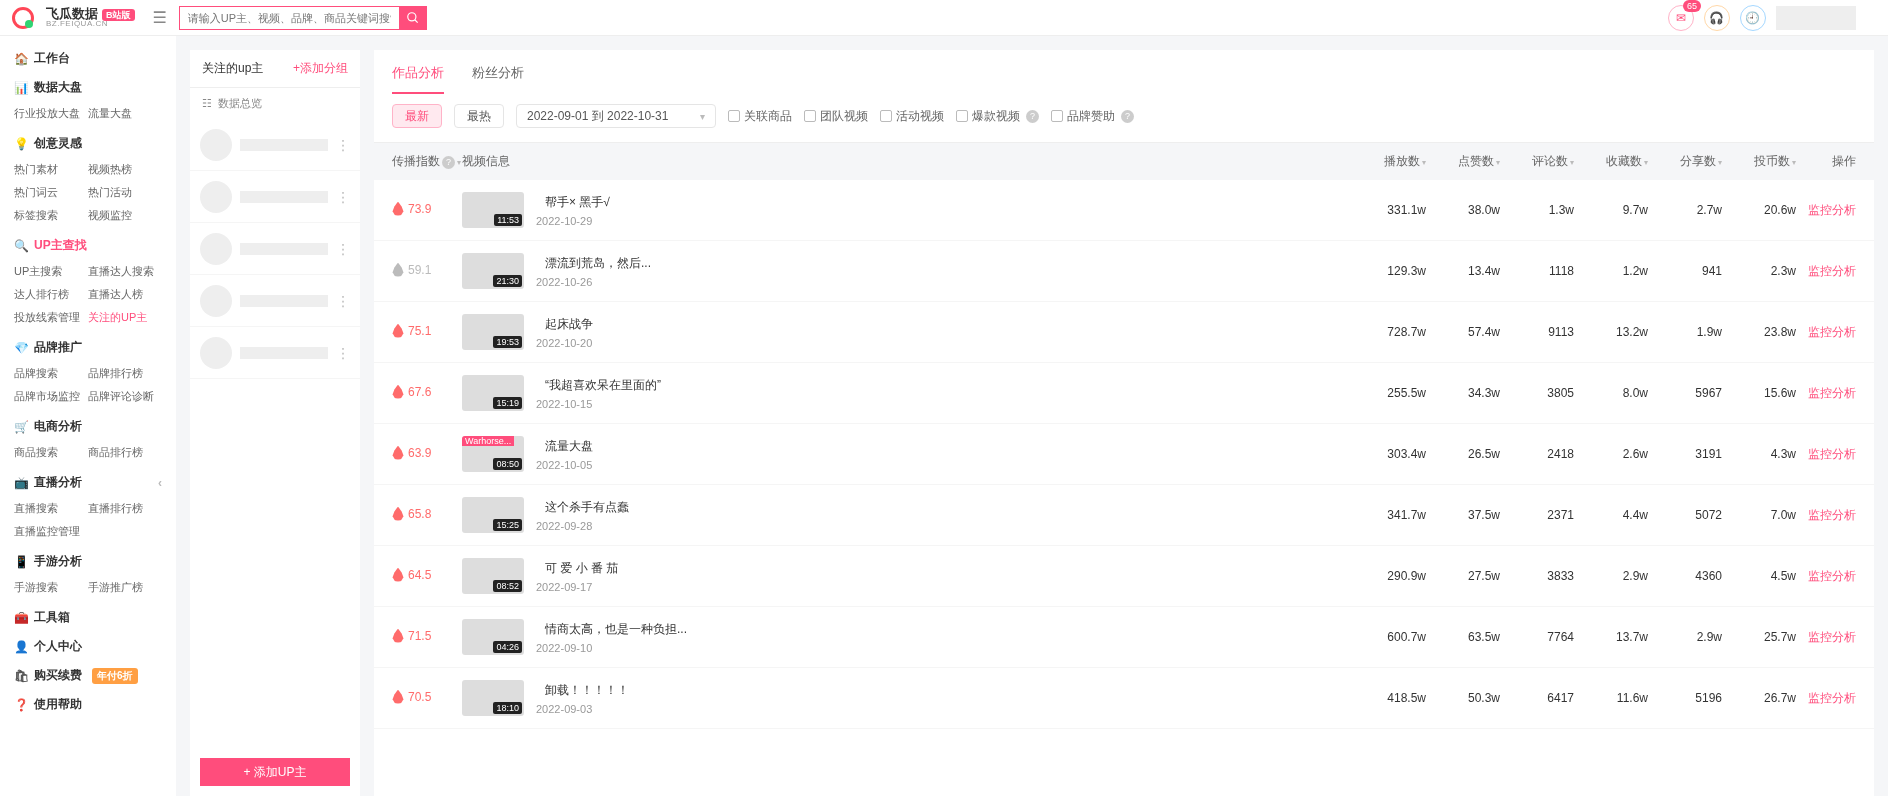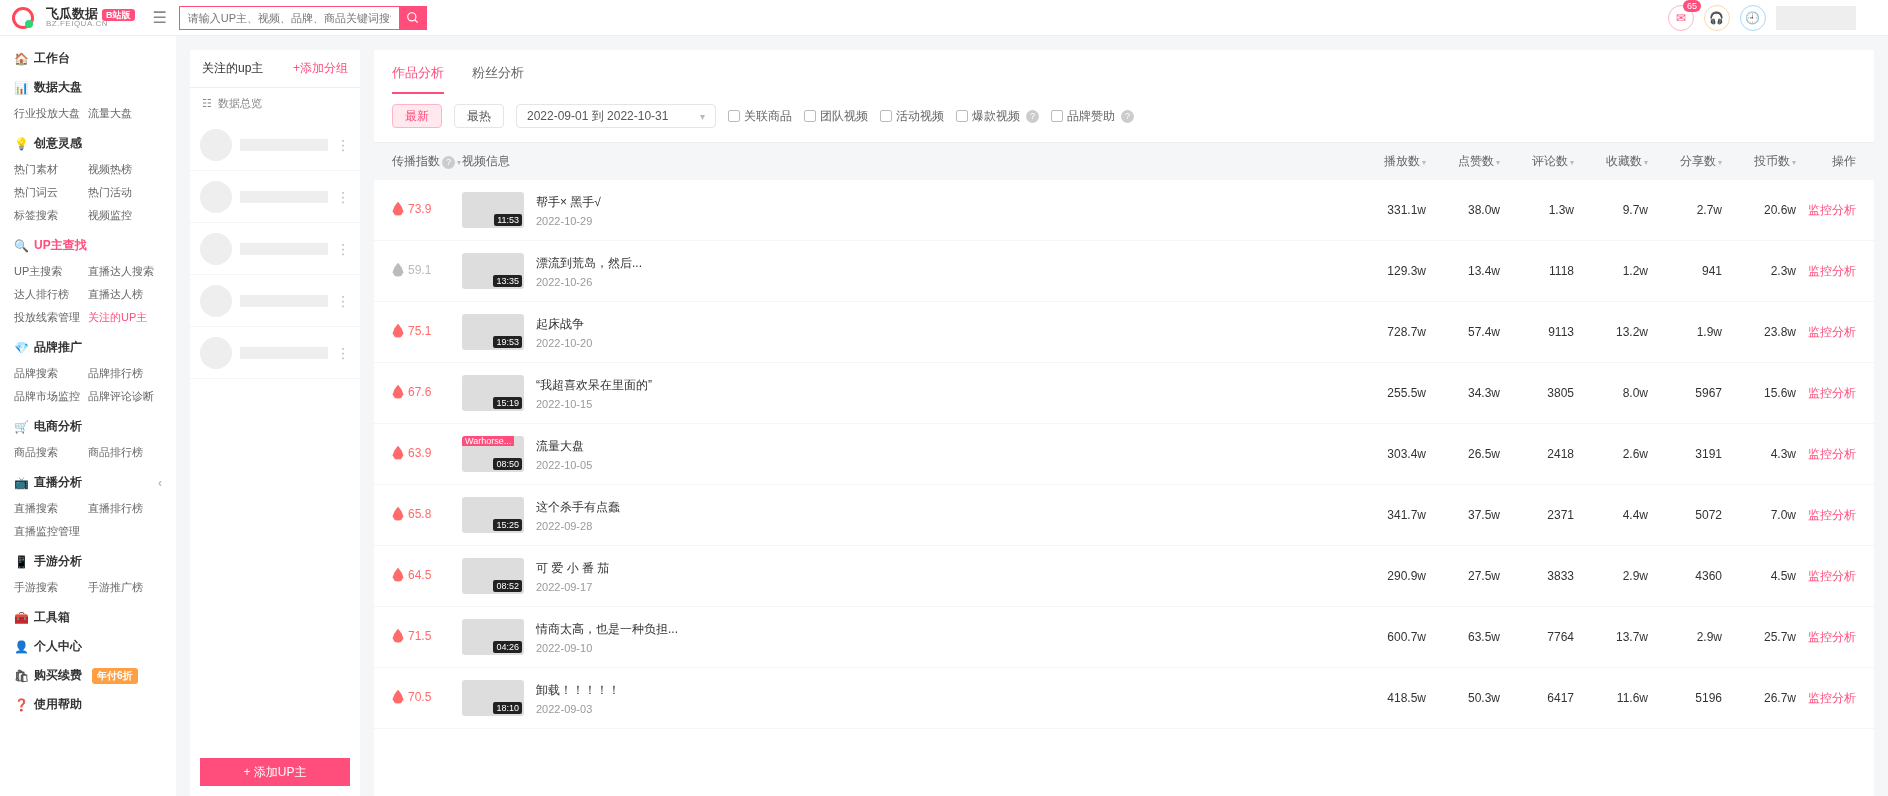--- a/index.html
+++ b/index.html
@@ -70,21 +70,21 @@
 
   .table-body { flex:1; overflow-y:auto; }
   .row { display:flex; align-items:center; padding:12px 18px; border-bottom:1px solid #f5f5f5; font-size:12px; }
   .flame { display:inline-flex; align-items:center; gap:4px; }
   .flame-ic { width:12px; height:14px; background:currentColor; border-radius:50% 50% 50% 50% / 60% 60% 40% 40%; clip-path:polygon(50% 0,80% 35%,95% 70%,75% 100%,25% 100%,5% 70%,20% 35%);}
   .flame.hot { color:#ff6b6b; }
   .flame.cool { color:#bbb; }
   .thumb { width:62px; height:36px; background:#ddd; border-radius:3px; position:relative; margin-right:12px; overflow:hidden;}
   .thumb-tag{ position:absolute; left:0; top:0; background:#ff4d7c; color:#fff; font-size:9px; padding:0 3px;}
   .dur { position:absolute; right:2px; bottom:2px; background:#222; color:#fff; font-size:9px; padding:1px 3px; border-radius:2px; }
-  .vinfo .vt { color:#333; margin-bottom:4px; }
+  .vinfo .vt { color:#333; margin-bottom:4px;margin-left:9px; }
   .vinfo .vd { color:#999; font-size:11px; }
   .op-links{ display:flex; gap:0; justify-content:flex-end;}
   .op-links span { color:#ff4d7c; cursor:pointer; }
   ::-webkit-scrollbar{width:6px;height:6px}
   ::-webkit-scrollbar-thumb{background:#ddd;border-radius:3px}
 </style>
 </head>
 <body>
 
 <div class="top-bar">
@@ -326,21 +326,21 @@
           </div>
           <div class="row">
     <div class="col-index">
       <span class="flame cool">
         <span class="flame-ic"></span>
                 <span>59.1</span>
       </span>
     </div>
     <div class="col-video" style="display:flex;align-items:center">
       <div class="thumb">
-                <span class="dur">13:35</span>
+                <span class="dur">21:30</span>
               </div>
       <div class="vinfo">
         <div class="vt">漂流到荒岛，然后...</div>
         <div class="vd">2022-10-26</div>
       </div>
     </div>
     <div class="col-num">129.3w</div>
             <div class="col-num">13.4w</div>
             <div class="col-num">1118</div>
             <div class="col-num">1.2w</div>

